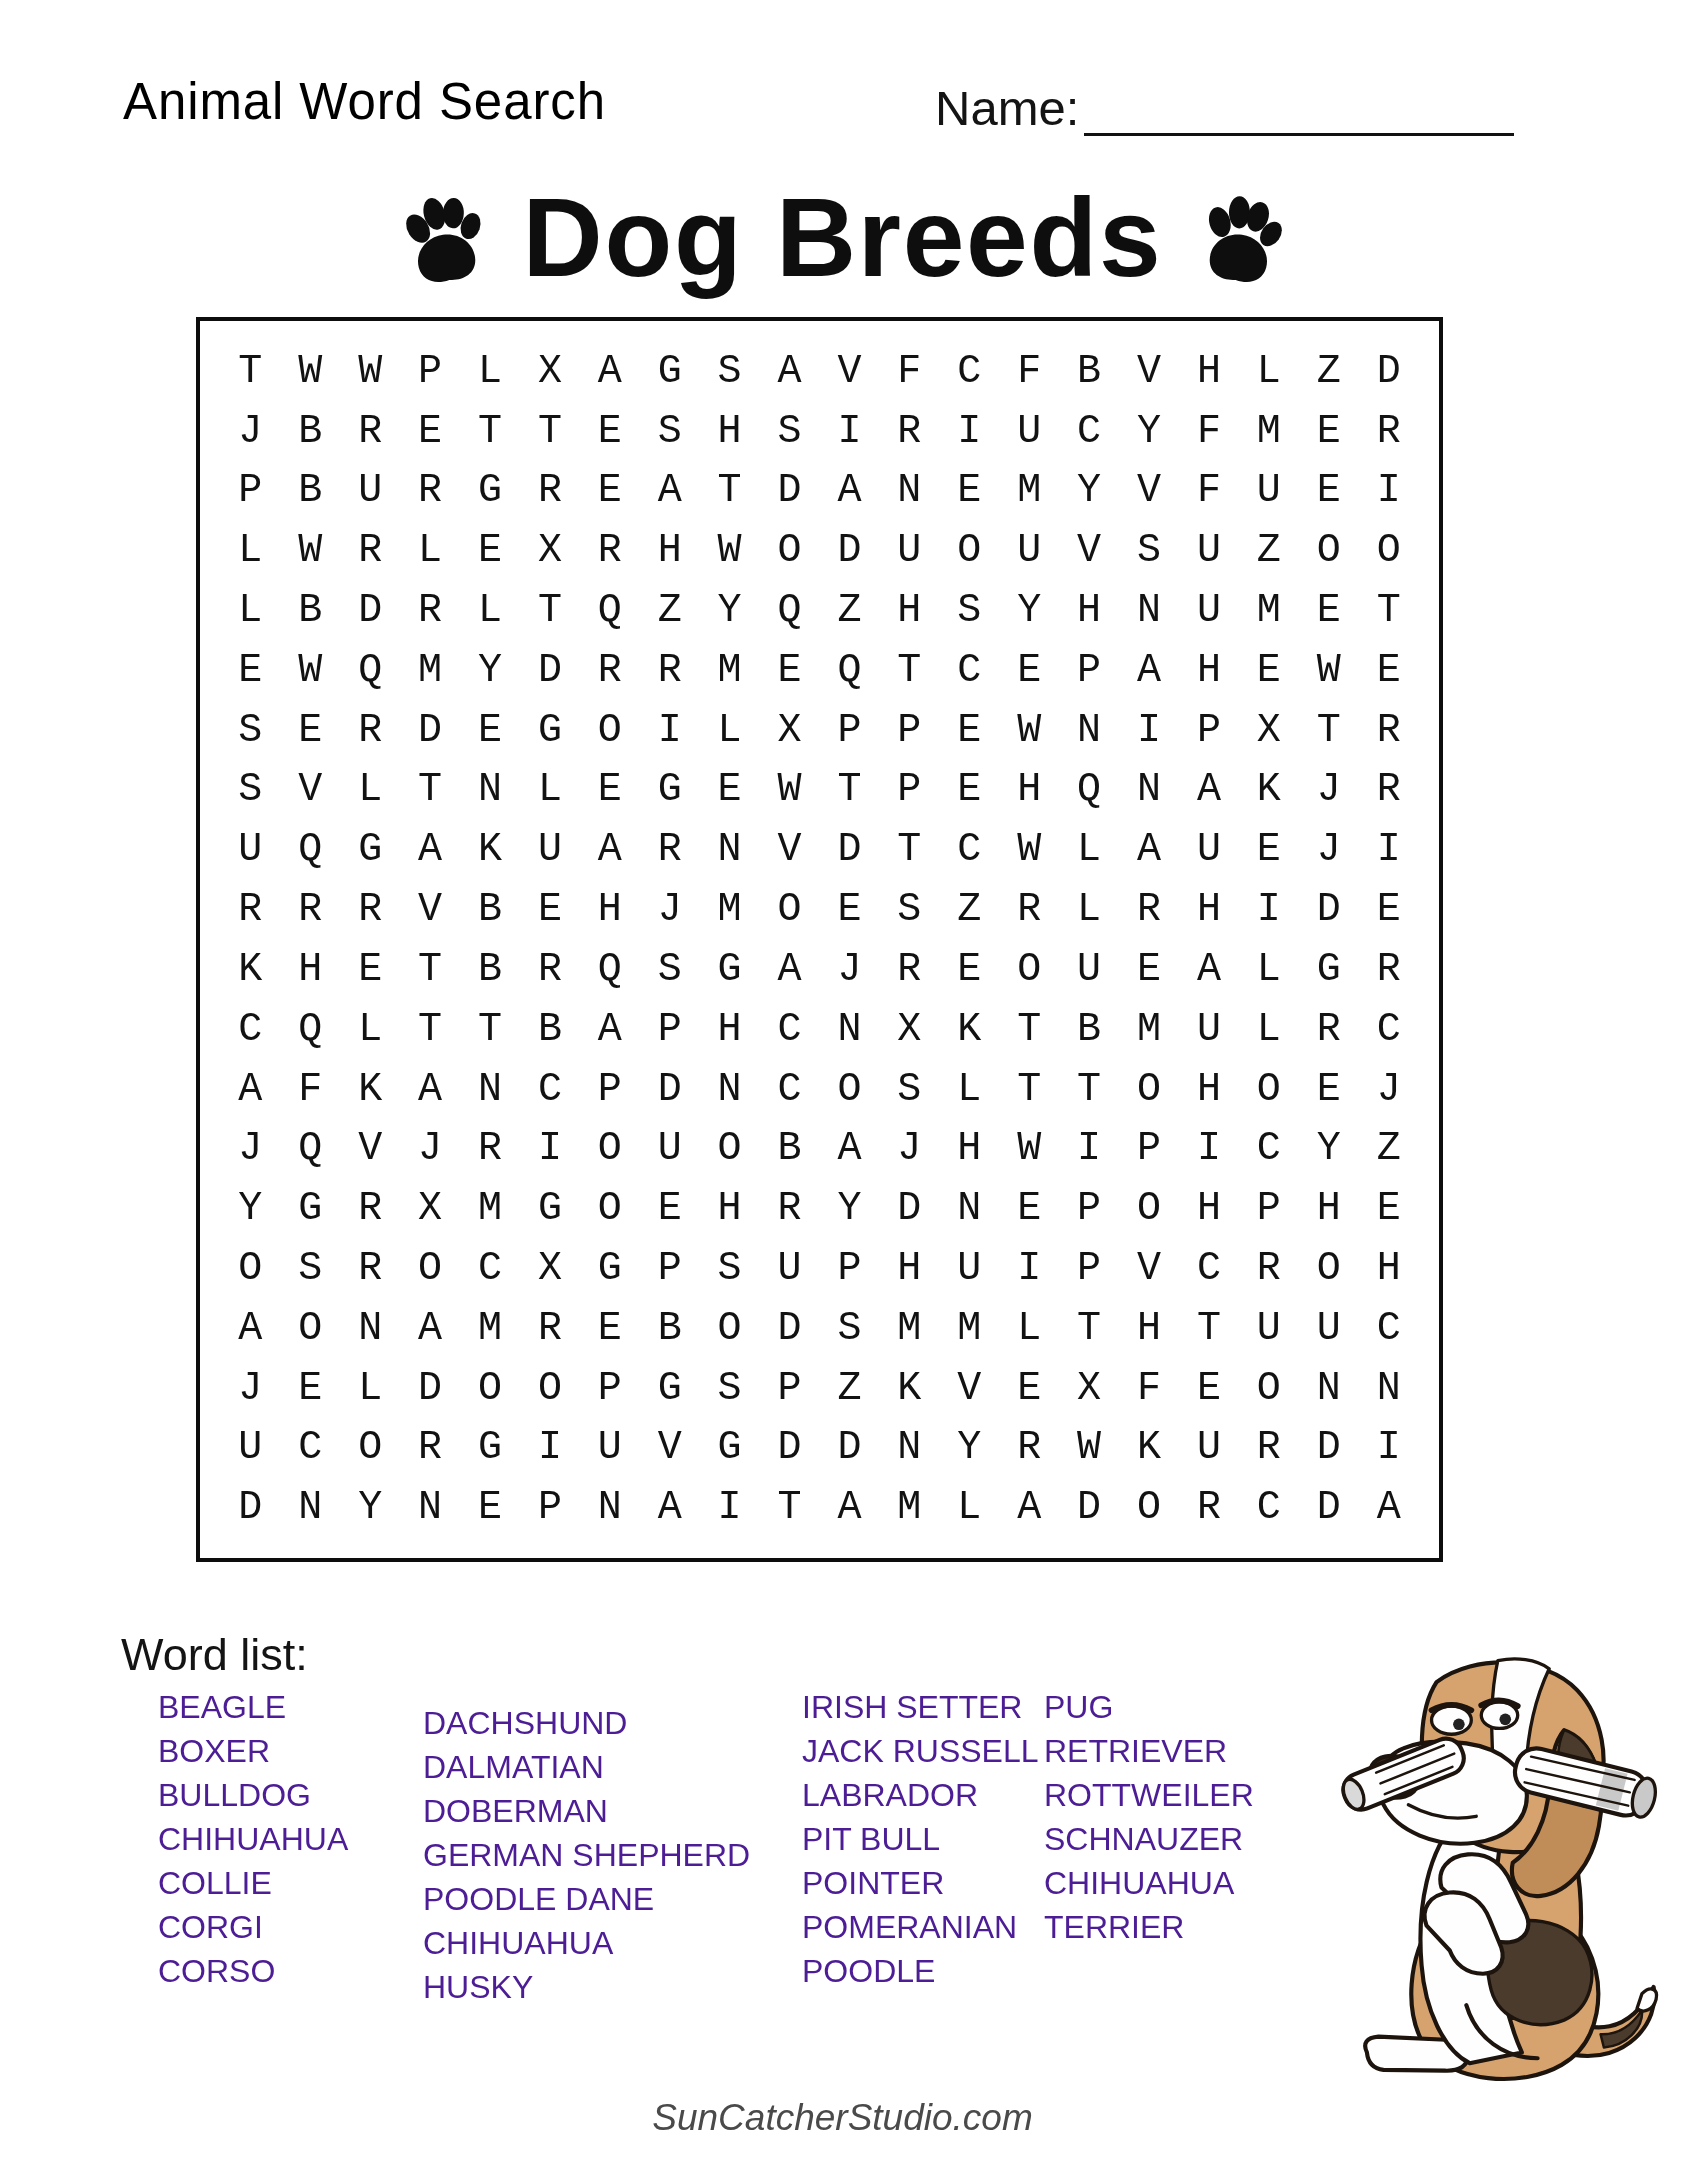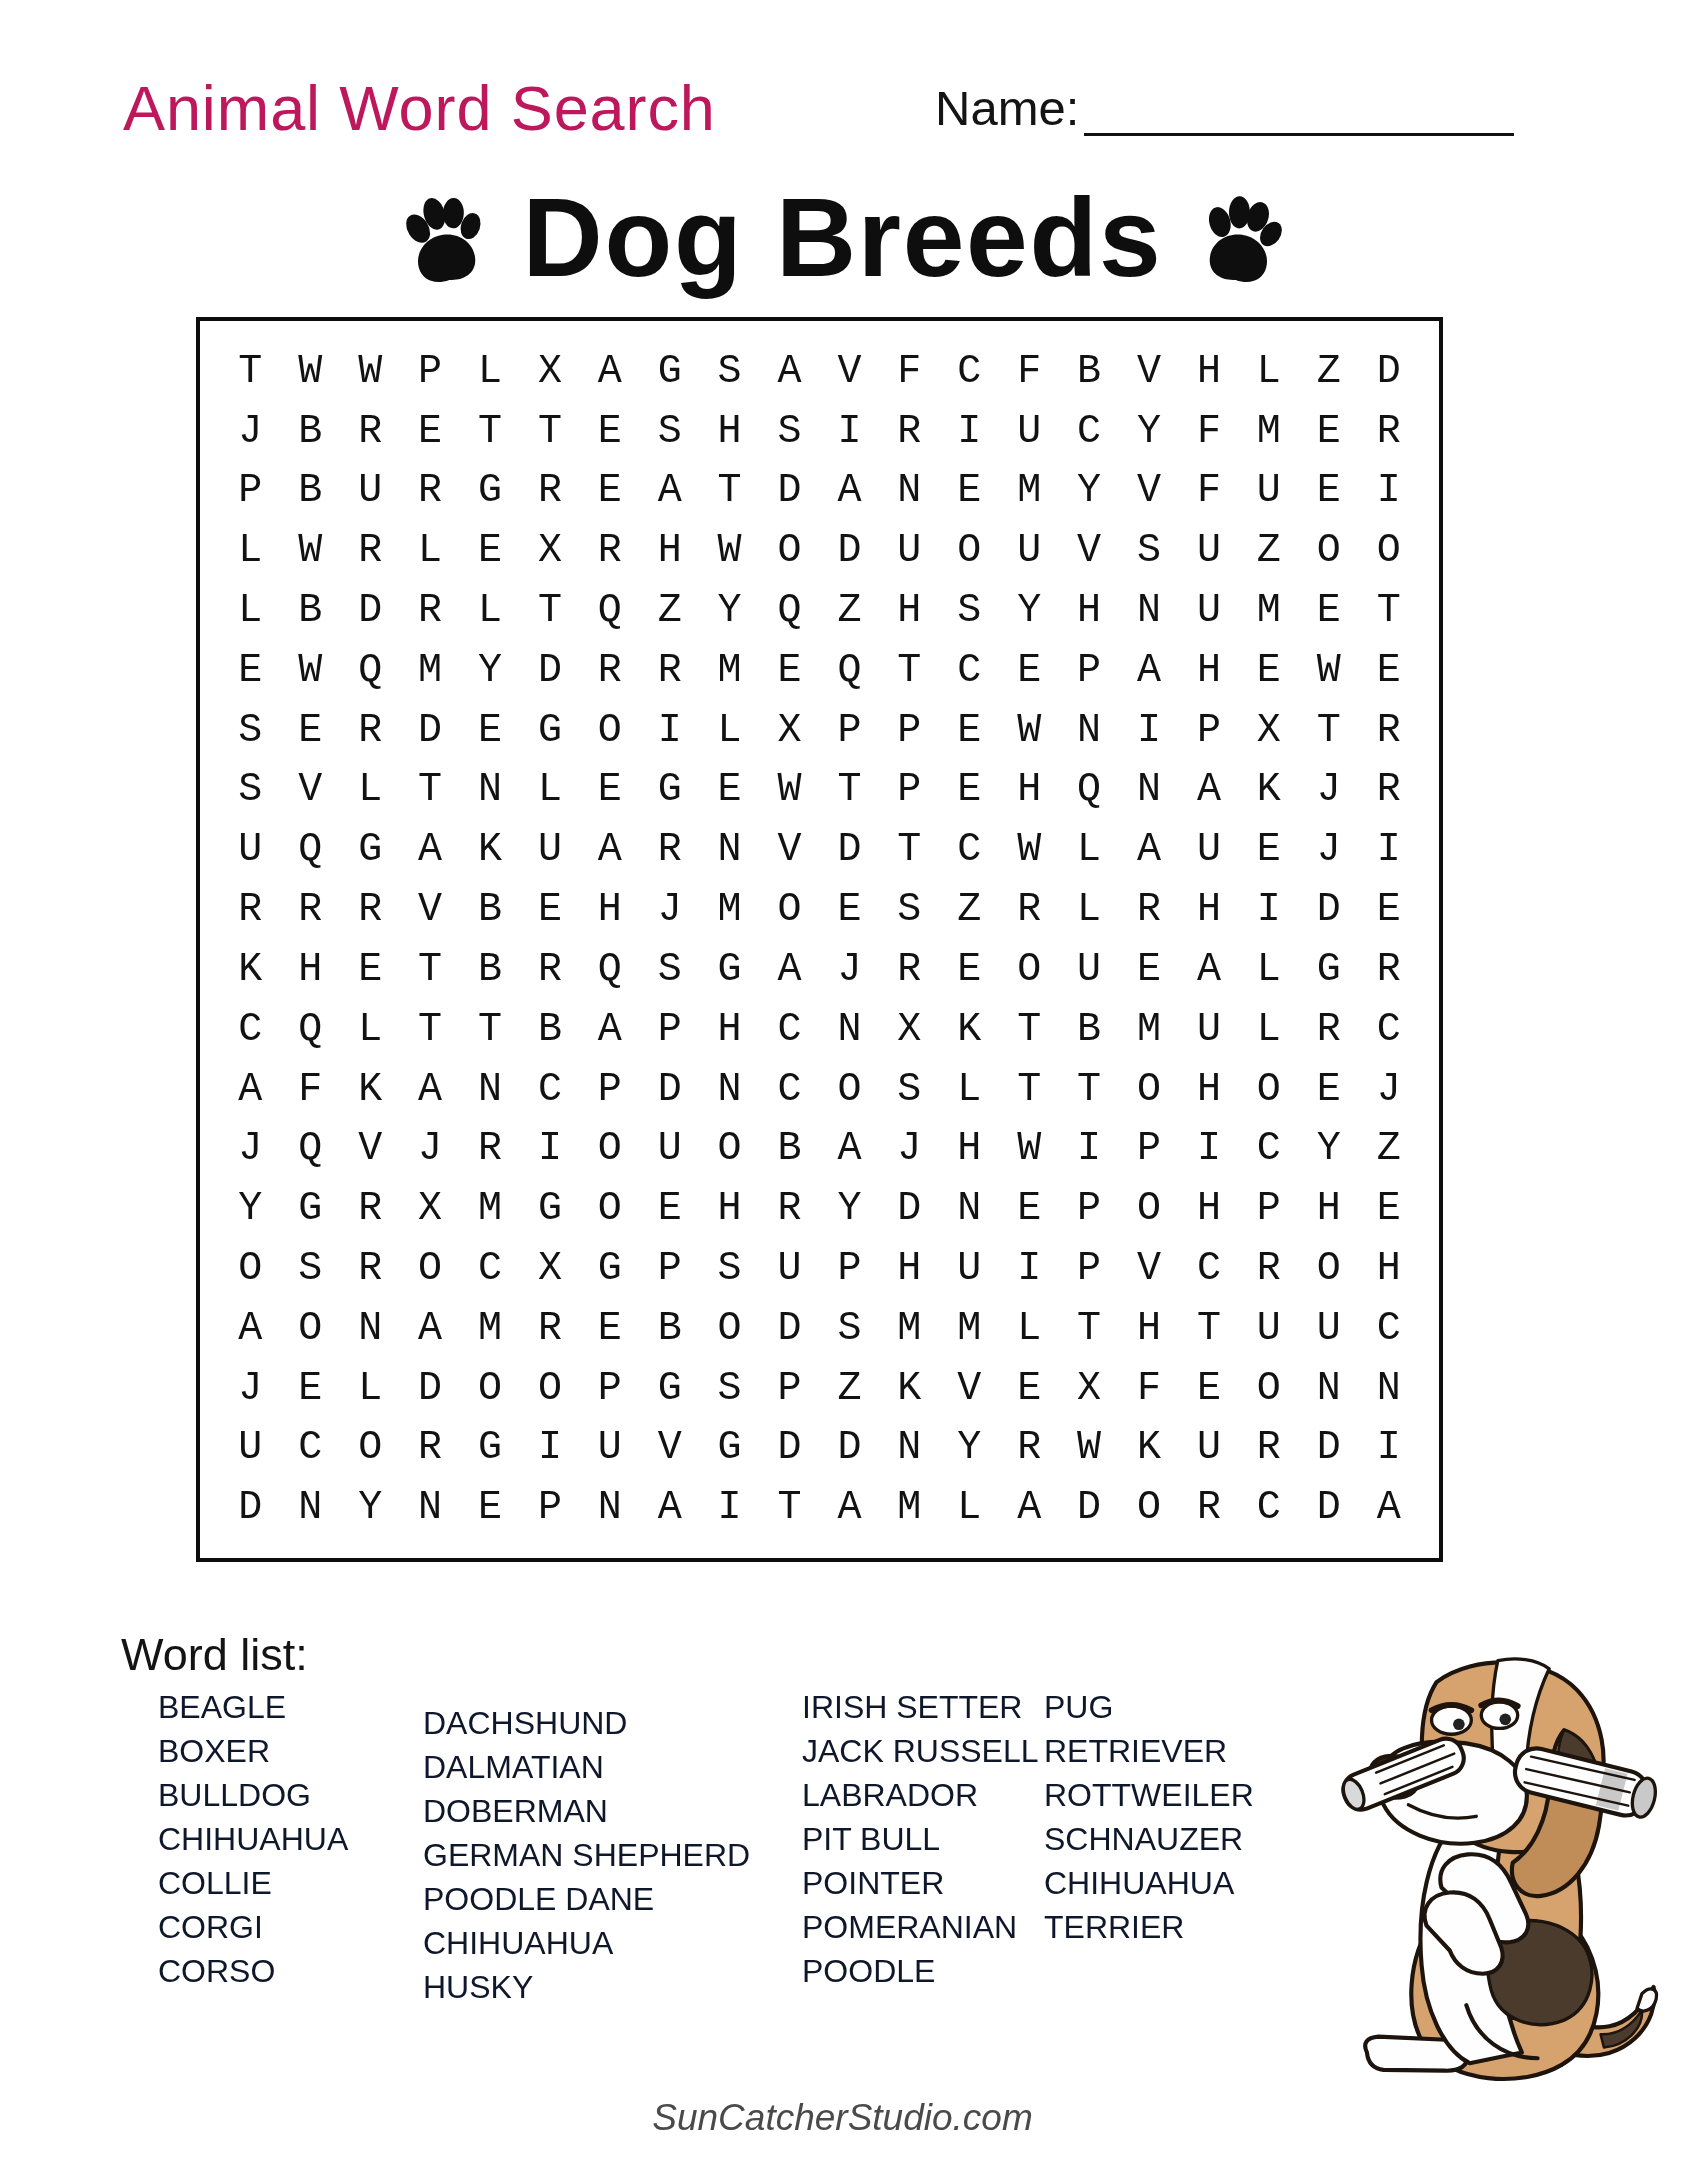--- a/index.html
+++ b/index.html
@@ -8,21 +8,21 @@
     position:relative;
     width:1685px;height:2181px;
     background:#ffffff;
     font-family:"Liberation Sans","DejaVu Sans",sans-serif;
     color:#161616;
     overflow:hidden;
   }
   
   .header-title{
     position:absolute;left:123px;top:72px;
-    font-size:63px;font-weight:400;letter-spacing:0.9px;color:#be185d;
+    font-size:51px;font-weight:400;letter-spacing:0.9px;color:#000000;
     white-space:nowrap;
   }
   .name-row{
     position:absolute;left:935px;top:80px;
     font-size:49px;font-weight:400;color:#141414;white-space:nowrap;
   }
   .name-line{
     display:inline-block;width:430px;height:48px;
     border-bottom:3.4px solid #121212;
     vertical-align:bottom;margin-left:5.1px;
@@ -53,21 +53,21 @@
     font-family:"Liberation Mono","DejaVu Sans Mono",monospace;
     font-size:40px;color:#121212;
   }
   
   .wordlist-heading{
     position:absolute;left:121px;top:1629px;
     font-size:45px;font-weight:400;color:#141414;
   }
   .word-col{
     position:absolute;top:1685px;
-    font-size:32px;line-height:44px;color:#0f172a;
+    font-size:32px;line-height:44px;color:#4c1d95;
     white-space:nowrap;
   }
   .word-col.c1{left:158px;}
   .word-col.c2{left:423px;margin-top:16px;}
   .word-col.c3{left:802px;}
   .word-col.c4{left:1044px;}
   
   .dog{position:absolute;left:1319px;top:1634px;width:356px;height:464px;}
   
   .footer{

